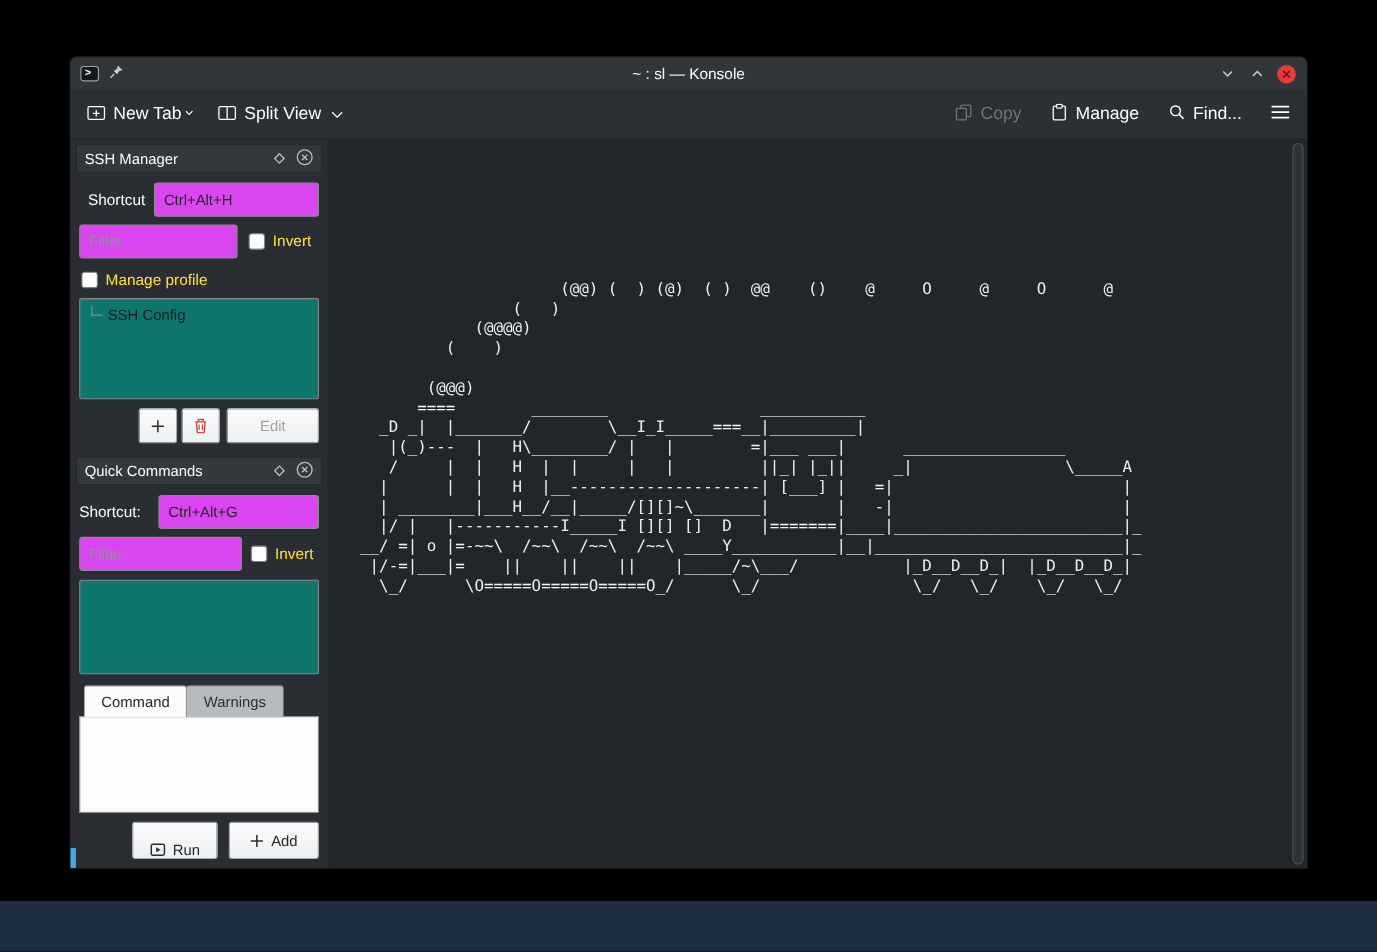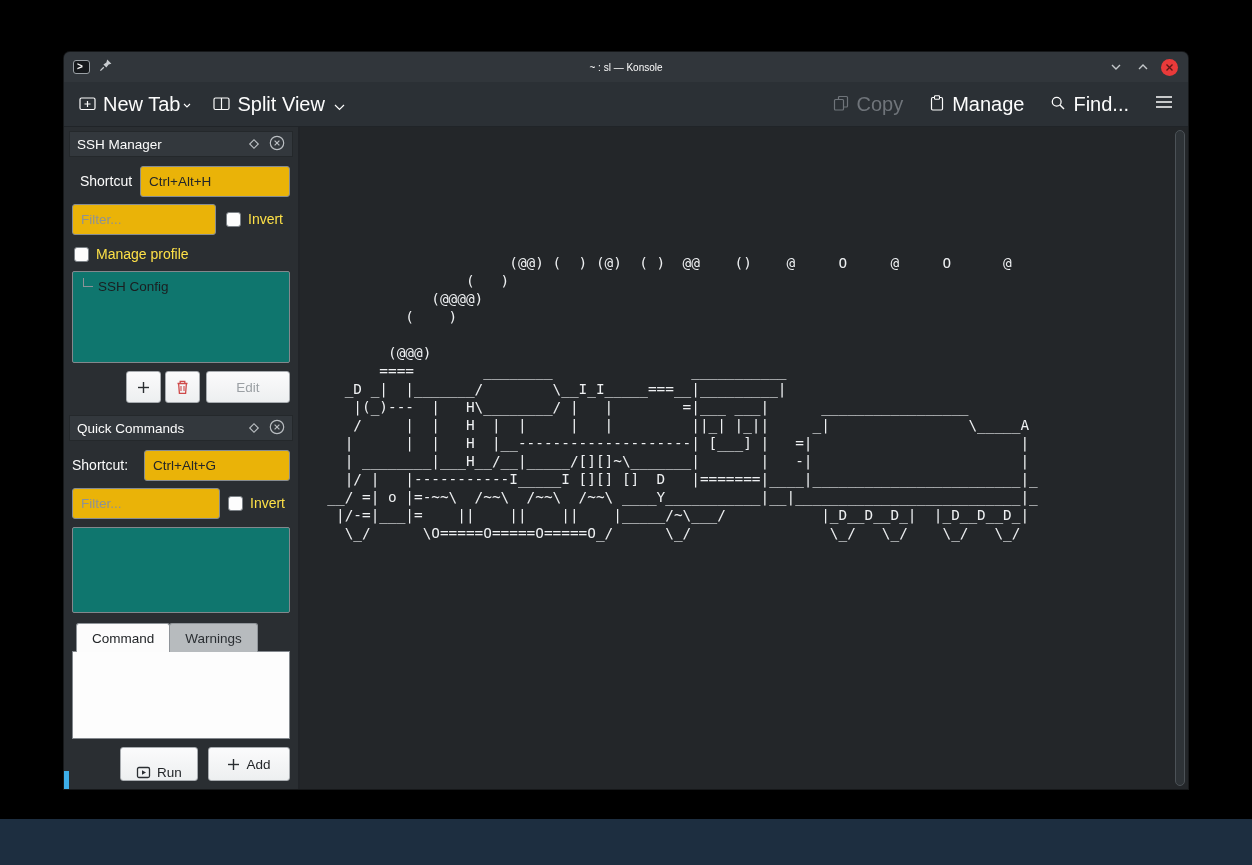--- a/index.html
+++ b/index.html
@@ -6,28 +6,28 @@
   html,body { width:1252px; height:865px; overflow:hidden; background:#000; font-family:"Liberation Sans", sans-serif; }
 
   .bottom-strip { position:absolute; left:0; right:0; bottom:0; height:46px; background:#1d2e40; }
 
   .window { position:absolute; left:64px; top:52px; width:1124px; height:737px; background:#2a2e32; border-radius:6px 6px 0 0; overflow:hidden; box-shadow:0 0 0 1px #16181a; }
 
   
   .titlebar { height:30px; background:#31363b; position:relative; display:flex; align-items:center; }
   .titlebar-left { position:absolute; left:9px; top:0; bottom:0; display:flex; align-items:center; gap:9px; }
   .app-icon { width:17px; height:14px; background:#16191c; border:1px solid #9aa0a5; border-radius:3px; color:#fcfcfc; font-size:10px; font-weight:bold; line-height:12px; text-align:left; padding-left:3px; }
-  .window-title { flex:1; text-align:center; color:#fcfcfc; font-size:10px; }
+  .window-title { flex:1; text-align:center; color:#fcfcfc; font-size:14px; }
   .titlebar-right { position:absolute; right:10px; top:0; bottom:0; display:flex; align-items:center; gap:9px; }
   .winbtn { width:18px; height:18px; display:flex; align-items:center; justify-content:center; }
   .close-circle { width:17px; height:17px; border-radius:50%; background:#e93a3a; display:flex; align-items:center; justify-content:center; }
 
   
   .toolbar { height:45px; background:#2b3035; display:flex; align-items:center; padding:0 15px; gap:26px; border-bottom:1px solid #202428; }
-  .tbtn { display:flex; align-items:center; gap:7px; color:#fcfcfc; font-size:20px; cursor:default; }
+  .tbtn { display:flex; align-items:center; gap:7px; color:#fcfcfc; font-size:16px; cursor:default; }
   .tbtn.disabled { color:#6f747a; }
   .tbtn svg { flex:0 0 auto; }
   .menu-indicator { align-self:flex-end; margin:0 0 6px -4px; }
   .left-group { display:flex; gap:22px; }
   .right-group { margin-left:auto; display:flex; gap:26px; align-items:center; }
 
   
   .content { display:flex; height:662px; }
 
   .sidebar { width:236px; background:#2a2e32; position:relative; border-right:2px solid #212428; flex:0 0 auto; }
@@ -37,21 +37,21 @@
   .panel-ssh { top:0; height:284px; }
   .panel-qc  { top:284px; height:378px; }
 
   .panel-header { margin:4px 5px 0 5px; height:26px; background:#33383d; border:1px solid #24282b; display:flex; align-items:center; padding:0 7px; color:#fcfcfc; font-size:13.5px; }
   .ph-icons { margin-left:auto; display:flex; align-items:center; gap:9px; }
   .float-icon { width:12px; height:12px; display:flex; align-items:center; justify-content:center; }
 
   .form-row { display:flex; align-items:center; margin:8px 8px 6px 8px; height:32px; }
   .form-row + .form-row { margin-top:6px; }
   .field-label { color:#fcfcfc; font-size:14px; flex:0 0 auto; }
-  input.text { background:#eab308; border:1px solid #878c91; border-radius:3px; height:31px; font-size:13.5px; color:#232629; padding:0 8px; font-family:"Liberation Sans", sans-serif; outline:none; width:100%; }
+  input.text { background:#d946ef; border:1px solid #878c91; border-radius:3px; height:31px; font-size:13.5px; color:#232629; padding:0 8px; font-family:"Liberation Sans", sans-serif; outline:none; width:100%; }
   input.text::placeholder { color:#8d9297; opacity:1; }
   .cb { width:15px; height:15px; background:#fdfdfd; border:1.5px solid #7c8287; border-radius:3px; flex:0 0 auto; }
   .cb-label { color:#fde047; font-size:14px; margin-left:7px; }
 
   .listbox { margin:8px; background:#0f766e; border:1px solid #83888d; border-radius:2px; }
   .ssh-list { height:92px; }
   .qc-list { height:86px; }
   .tree-item { display:flex; align-items:center; padding:7px 0 0 10px; }
   .tree-branch { width:10px; height:9px; border-left:1px solid #8d9297; border-bottom:1px solid #8d9297; margin:-8px 5px 0 0; }
   .tree-label { color:#1b1e20; font-size:13.5px; }

